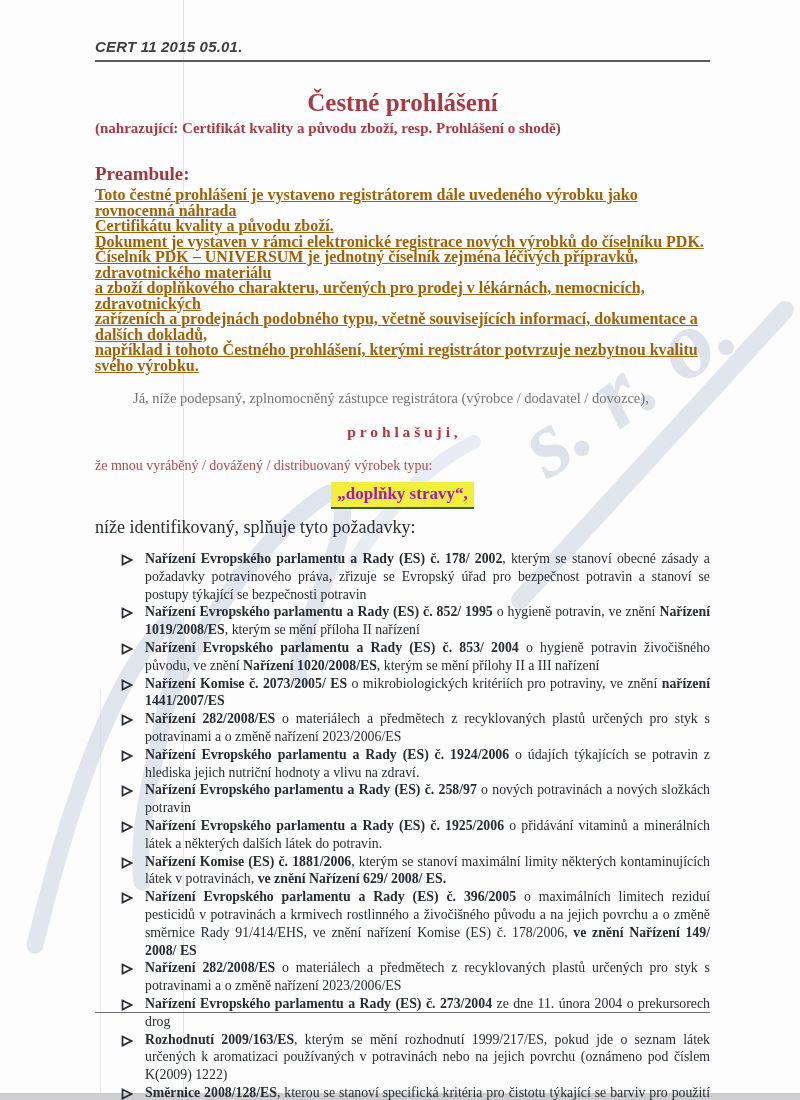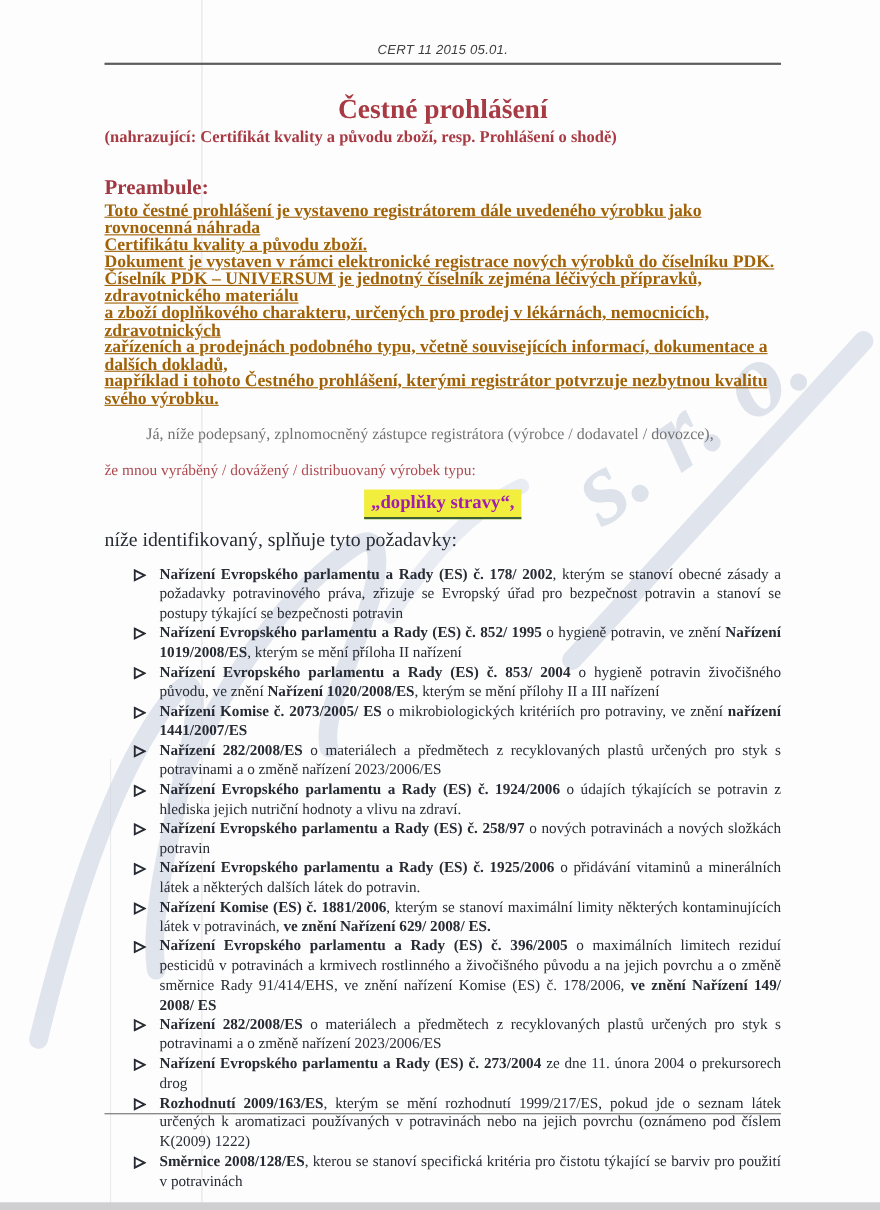--- a/index.html
+++ b/index.html
@@ -11,23 +11,23 @@
     font-family:"Liberation Serif", serif;
   }
   
   .fold-line{position:absolute;top:0;left:183px;width:1px;height:1100px;background:rgba(205,208,218,0.55);}
   .fold-line-2{position:absolute;top:690px;left:100px;width:1px;height:410px;background:rgba(210,213,222,0.45);}
   .page-bottom-edge{position:absolute;left:0;bottom:0;width:800px;height:7px;background:#cfcfd2;}
   .watermark{position:absolute;top:0;left:0;z-index:0;}
   .content{position:absolute;left:95px;top:0;width:615px;z-index:1;}
 
   .doc-code{
-    margin-top:38px;text-align:center;
+    margin-top:38px;text-align:left;
     font-family:"Liberation Sans", sans-serif;
-    font-style:italic;font-weight:400;font-size:12px;
+    font-style:italic;font-weight:700;font-size:15px;
     color:#3f3f41;letter-spacing:0.2px;
   }
   .header-rule{border:none;border-top:2px solid #5c5c5e;margin:5px 0 0 0;}
 
   .title{
     margin:26px 0 0 0;text-align:center;
     font-size:25px;font-weight:bold;color:#a83a44;line-height:30px;
   }
   .subtitle{
     margin:1px 0 0 0;text-align:left;
@@ -111,20 +111,21 @@
     <div class="preamble-heading">Preambule:</div>
     <p class="preamble-text">Toto čestné prohlášení je vystaveno registrátorem dále uvedeného výrobku jako rovnocenná náhrada
 Certifikátu kvality a původu zboží.
 Dokument je vystaven v rámci elektronické registrace nových výrobků do číselníku PDK.
 Číselník PDK – UNIVERSUM je jednotný číselník zejména léčivých přípravků, zdravotnického materiálu
 a zboží doplňkového charakteru, určených pro prodej v lékárnách, nemocnicích, zdravotnických
 zařízeních a prodejnách podobného typu, včetně souvisejících informací, dokumentace a dalších dokladů,
 například i tohoto Čestného prohlášení, kterými registrátor potvrzuje nezbytnou kvalitu svého výrobku.</p>
 
     <p class="declarant-line">Já, níže podepsaný, zplnomocněný zástupce registrátora (výrobce / dodavatel / dovozce),</p>
+    <p class="declare-word">p r o h l a š u j i ,</p>
     <p class="product-line">že mnou vyráběný / dovážený  / distribuovaný výrobek typu:</p>
 
     <p class="product-type-wrap">
       <span class="highlight">„doplňky stravy“,</span>
     </p>
 
     <p class="identified-line">níže identifikovaný, splňuje tyto požadavky:</p>
 
     <ul class="req-list">
         <li><span class="bullet"><svg width="12" height="12" viewBox="0 0 12 12">

